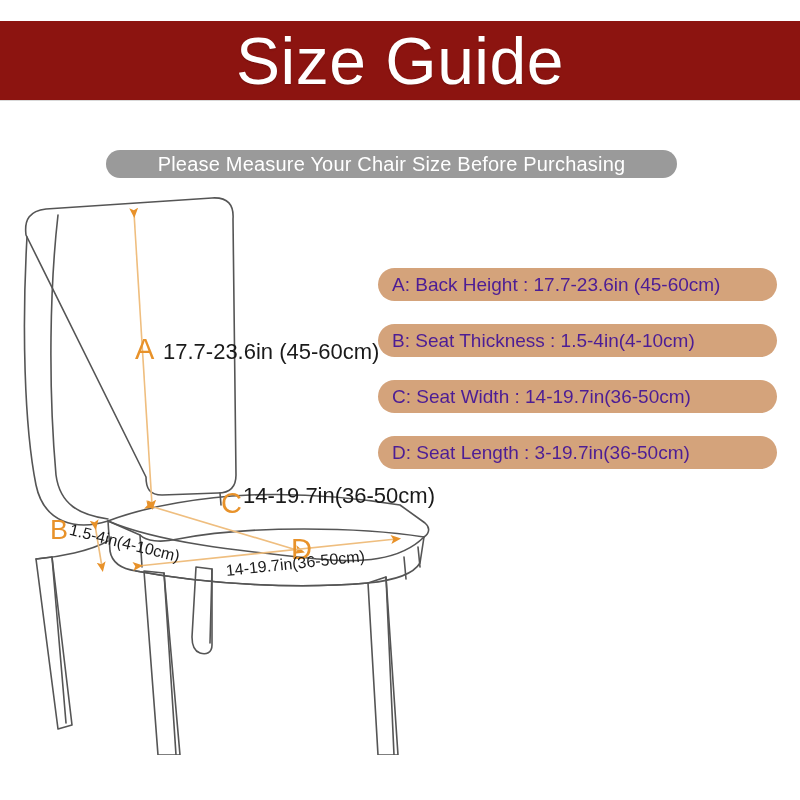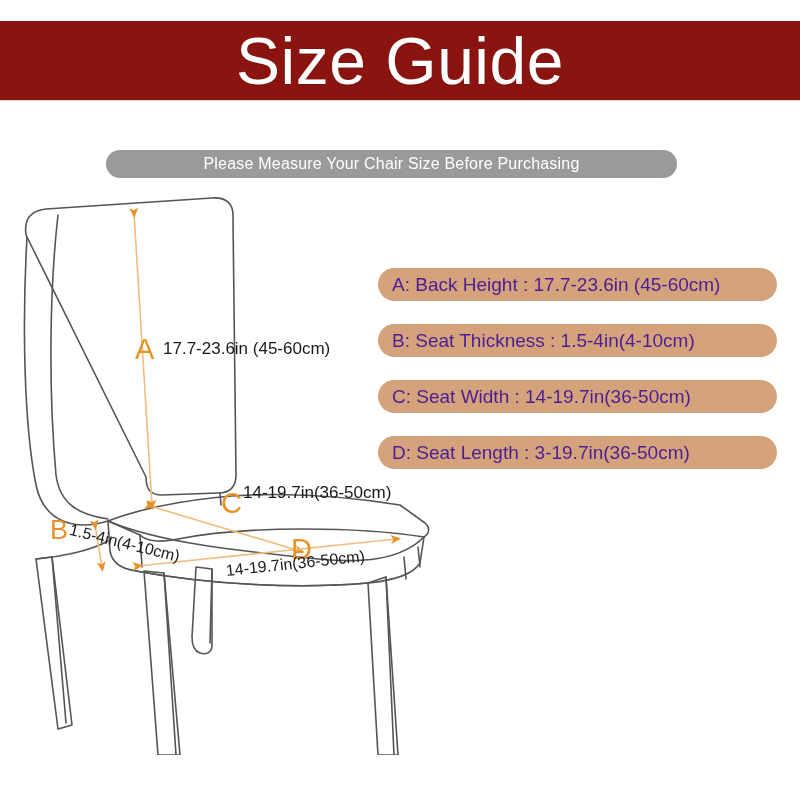--- a/index.html
+++ b/index.html
@@ -31,21 +31,21 @@
 
   
   .subtitle-pill{
     position:absolute;left:106px;top:150px;width:571px;height:28px;
     background:#9a9a9a;
     border-radius:14px;
     display:flex;align-items:center;justify-content:center;
   }
   .subtitle-text{
     color:#ffffff;
-    font-size:16px;
+    font-size:20px;
     font-weight:400;
     white-space:nowrap;
     letter-spacing:.2px;
   }
 
   
   .legend{
     position:absolute;left:378px;top:268px;width:400px;
   }
   .legend-pill{
@@ -69,21 +69,21 @@
   
   .chair-wrap{
     position:absolute;left:0;top:175px;width:460px;height:580px;
   }
   .chair-svg{display:block;}
 
   
   .meas{
     position:absolute;
     color:#1a1a1a;
-    font-size:17px;
+    font-size:22px;
     white-space:nowrap;
     font-family:"Liberation Sans", sans-serif;
   }
   .meas-letter{
     position:absolute;
     color:#e8922a;
     font-size:29px;
     font-weight:400;
     white-space:nowrap;
     font-family:"Liberation Sans", sans-serif;

